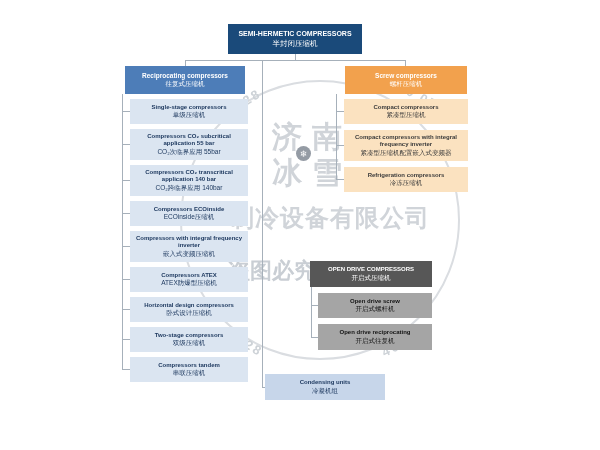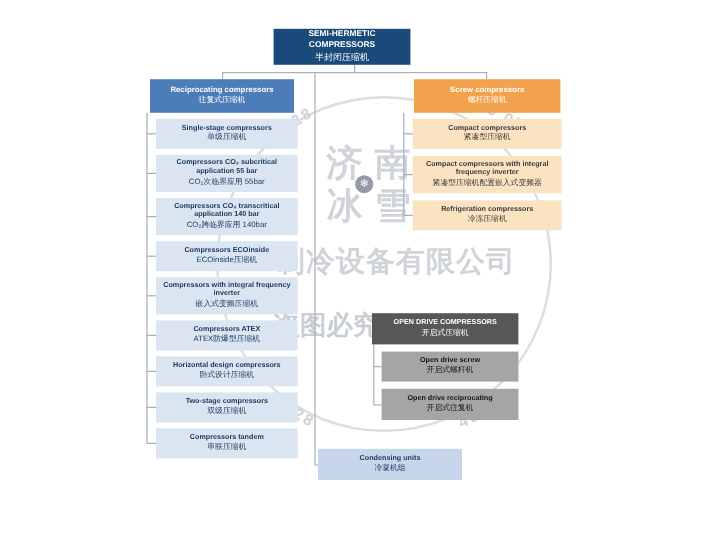--- a/index.html
+++ b/index.html
@@ -89,21 +89,21 @@
 <div class="line" style="left:336px; top:145px; width:8px; height:1px;"></div>
 <div class="line" style="left:336px; top:179px; width:8px; height:1px;"></div>
 
 <div class="line" style="left:311px; top:287px; width:1px; height:50px;"></div>
 <div class="line" style="left:311px; top:305px; width:7px; height:1px;"></div>
 <div class="line" style="left:311px; top:337px; width:7px; height:1px;"></div>
 
 <div class="line" style="left:262px; top:60px; width:1px; height:327px;"></div>
 <div class="line" style="left:262px; top:387px; width:3px; height:1px;"></div>
 
-<div class="box root-box" style="left:228px; top:24px; width:114px; height:30px;justify-content:center;">
+<div class="box root-box" style="left:228px; top:24px; width:134px; height:30px;justify-content:center;">
   <div class="en">SEMI-HERMETIC COMPRESSORS</div>
   <div class="zh">半封闭压缩机</div>
 </div>
 
 <div class="box hdr-blue" style="left:125px; top:66px; width:120px; height:28px;">
   <div class="en">Reciprocating compressors</div>
   <div class="zh">往复式压缩机</div>
 </div>
 
 <div class="box hdr-orange" style="left:345px; top:66px; width:122px; height:28px;">

